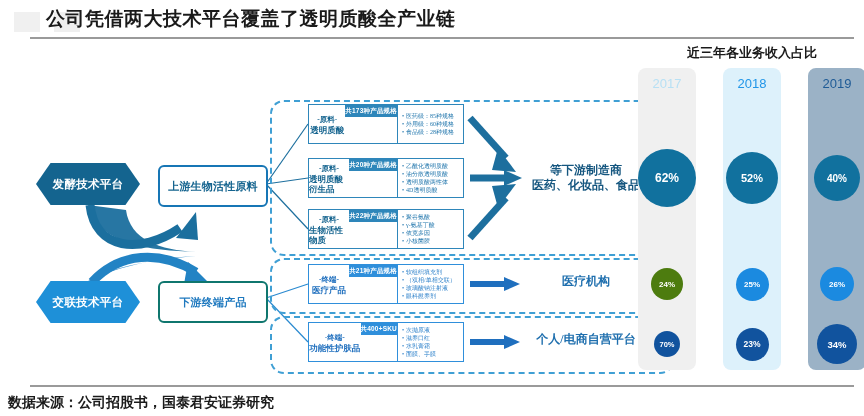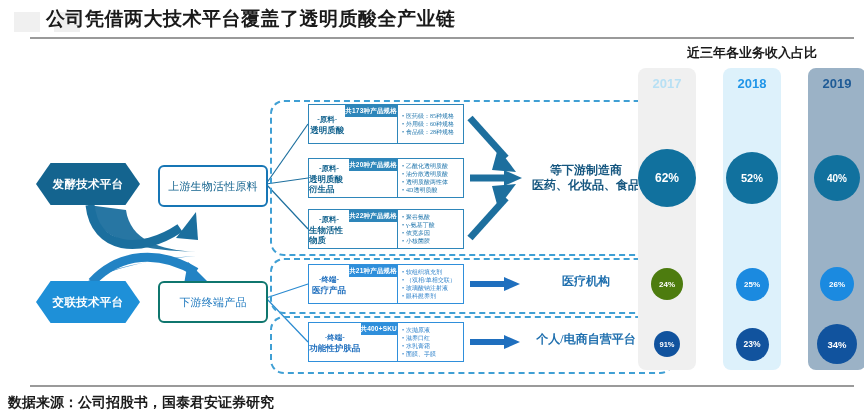--- a/index.html
+++ b/index.html
@@ -107,21 +107,21 @@
     position: absolute;
     width: 106px;
     height: 38px;
     border-radius: 6px;
     background: #ffffff;
     display: flex;
     align-items: center;
     justify-content: center;
     font-family: "Liberation Serif", "DejaVu Serif", serif;
     font-size: 11px;
-    font-weight: normal;
+    font-weight: bold;
     letter-spacing: 0.2px;
     text-align: center;
   }
   .node-box.upstream {
     left: 158px;
     top: 165px;
     border: 2px solid #1776b5;
     color: #15648f;
   }
   .node-box.downstream {
@@ -255,21 +255,21 @@
   .year-col.y2018 { left: 723px; background: #ddf1fb; }
   .year-col.y2019 { left: 808px; background: #9bb2c6; }
 
   .year-label {
     position: absolute;
     top: 76px;
     width: 58px;
     text-align: center;
     font-family: "Liberation Sans", "DejaVu Sans", sans-serif;
     font-size: 13px;
-    font-weight: bold;
+    font-weight: normal;
   }
   .year-label.y2017 { left: 638px; color: #b8e0f4; }
   .year-label.y2018 { left: 723px; color: #2196e8; }
   .year-label.y2019 { left: 808px; color: #1f5b96; }
 
   .bubble {
     position: absolute;
     border-radius: 50%;
     display: flex;
     align-items: center;
@@ -451,20 +451,20 @@
   <div class="year-label y2018">2018</div>
   <div class="year-label y2019">2019</div>
 
   <div id="bubble-layer">
       <div class="bubble" style="width: 58px; height: 58px; left: 638px; top: 149px; background: rgb(17, 113, 158); font-size: 12px;">62%</div>
       <div class="bubble" style="width: 52px; height: 52px; left: 726px; top: 152px; background: rgb(17, 113, 158); font-size: 11px;">52%</div>
       <div class="bubble" style="width: 46px; height: 46px; left: 814px; top: 155px; background: rgb(17, 113, 158); font-size: 10px;">40%</div>
       <div class="bubble" style="width: 32px; height: 32px; left: 651px; top: 268px; background: #4d7c0f; font-size: 8px; text-align: center;">24%</div>
       <div class="bubble" style="width: 33px; height: 33px; left: 735.5px; top: 267.5px; background: rgb(27, 138, 224); font-size: 8px;">25%</div>
       <div class="bubble" style="width: 34px; height: 34px; left: 820px; top: 267px; background: rgb(27, 138, 224); font-size: 8px;">26%</div>
-      <div class="bubble" style="width: 26px; height: 26px; left: 654px; top: 331px; background: rgb(17, 83, 158); font-size: 7.5px;">91%</div>
+      <div class="bubble" style="width: 26px; height: 26px; left: 654px; top: 331px; background: rgb(17, 83, 158); font-size: 7.5px;">70%</div>
       <div class="bubble" style="width: 33px; height: 33px; left: 735.5px; top: 327.5px; background: rgb(17, 83, 158); font-size: 8.5px;">23%</div>
       <div class="bubble" style="width: 40px; height: 40px; left: 817px; top: 324px; background: rgb(17, 83, 158); font-size: 9.5px;">34%</div>
     </div>
 
   <div class="footer-rule"></div>
   <div class="footer-text">数据来源：公司招股书，国泰君安证券研究</div>
 </div>
 
 </body></html>

